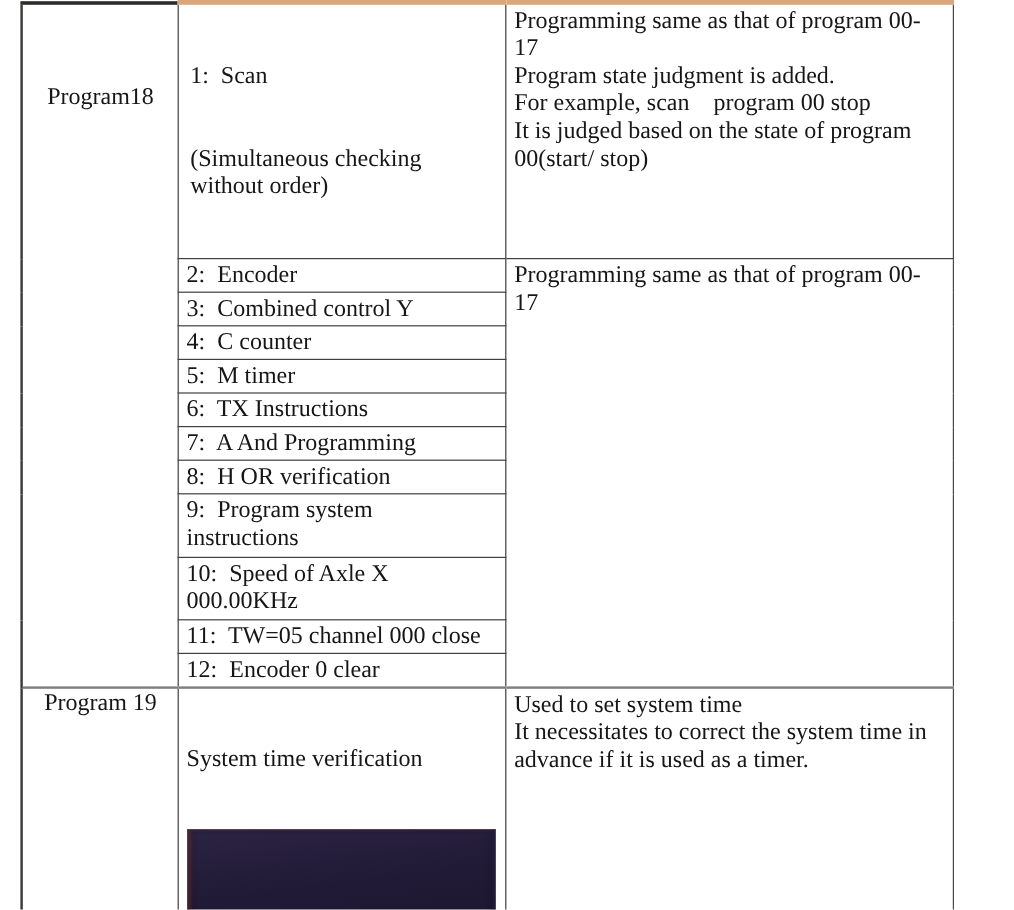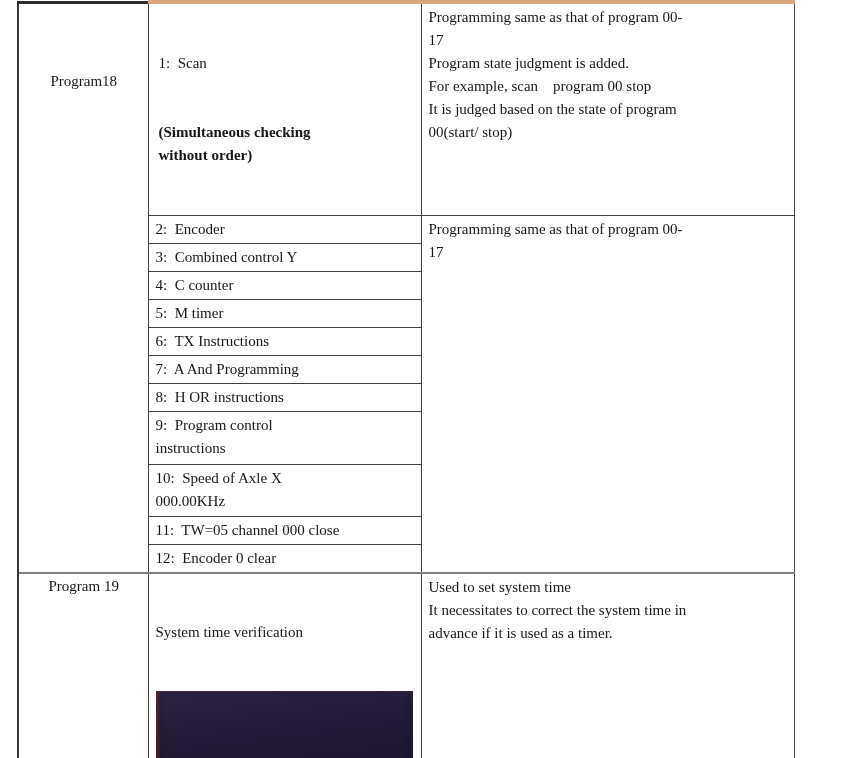--- a/index.html
+++ b/index.html
@@ -21,21 +21,21 @@
     position: absolute;
     left: 17px;
     top: 0;
     border-collapse: collapse;
     table-layout: fixed;
     width: 776px;
   }
   td {
     border: 1px solid #413f3e;
     vertical-align: top;
-    font-size: 15px;
+    font-size: 20px;
     line-height: 23px;
     padding: 2px 6px 2px 7px;
     white-space: pre-wrap;
     overflow: hidden;
   }
   
   .col1 { border-left: 2px solid #3a3836; }
   .col3 { border-right: 1px solid #4a4846; }
   
   .cell-p18  { border-top: 3px solid #2e2b28; }
@@ -46,21 +46,21 @@
 
   .cell-p18 {
     text-align: center;
     padding-top: 66px;
     vertical-align: top;
   }
   .cell-scan {
     vertical-align: middle;
     padding-left: 10px;
   }
-  .scan-note { font-weight: bold; white-space: pre-wrap; }
+  .scan-note { font-weight: normal; white-space: pre-wrap; }
   .cell-p19 {
     text-align: center;
     padding-top: 1px;
   }
   .cell-sys { padding: 1px 4px 0 7px; }
 
   
   .lcd {
     width: 257px;
     height: 198px;
@@ -115,24 +115,24 @@
     <tr style="height:28px">
           <td>5:  M timer</td>
         </tr>
     <tr style="height:28px">
           <td>6:  TX Instructions</td>
         </tr>
     <tr style="height:28px">
           <td>7:  A And Programming</td>
         </tr>
     <tr style="height:28px">
-          <td>8:  H OR instructions</td>
+          <td>8:  H OR verification</td>
         </tr>
     <tr style="height:53px">
-          <td>9:  Program control
+          <td>9:  Program system
 instructions</td>
         </tr>
     <tr style="height:52px">
           <td>10:  Speed of Axle X
 000.00KHz</td>
         </tr>
     <tr style="height:26px">
           <td>11:  TW=05 channel 000 close</td>
         </tr>
     <tr style="height:23px">

